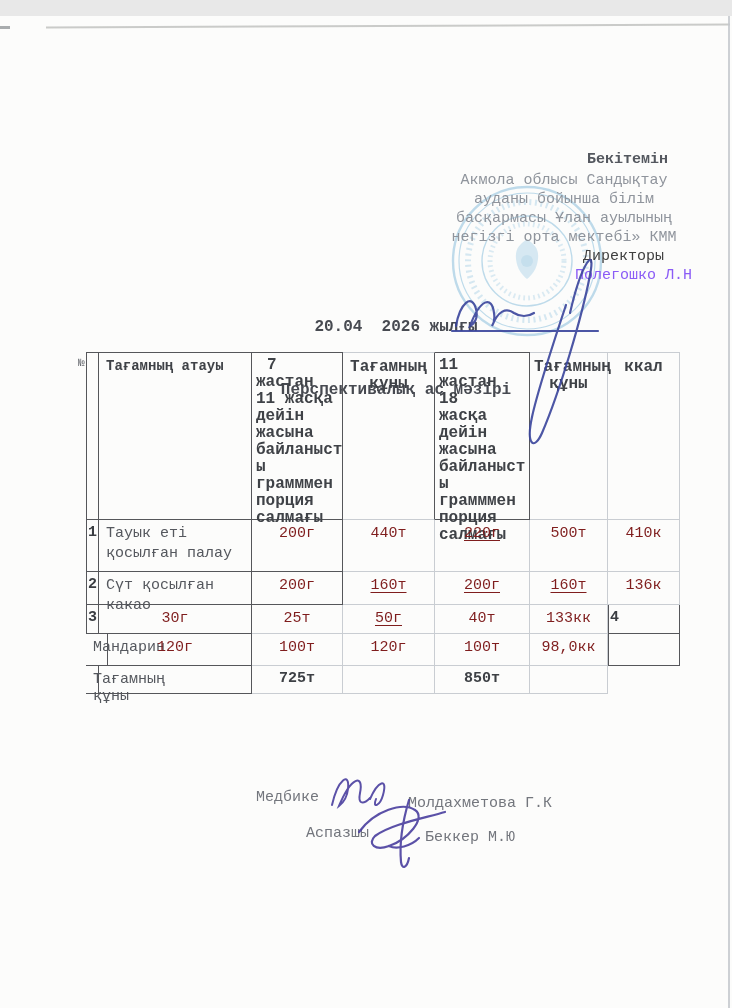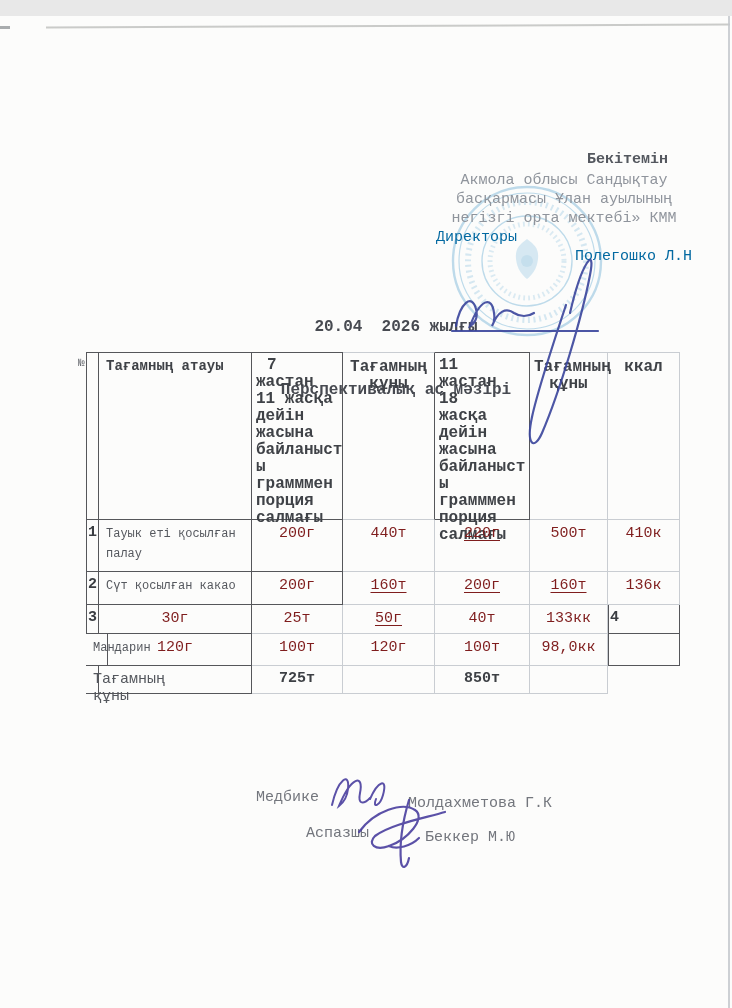--- a/index.html
+++ b/index.html
@@ -11,22 +11,22 @@
   }
   
   .scan-top-line{position:absolute;left:46px;top:9px;width:684px;height:2px;background:#b9bbb8;opacity:.75;transform:rotate(-.25deg);}
   .scan-left-dash{position:absolute;left:0;top:10px;width:10px;height:3px;background:#94979b;opacity:.8;}
   .scan-right-line{position:absolute;right:2px;top:0;width:2px;height:100%;background:#c4c8cc;opacity:.85;}
   
   .stamp{position:absolute;left:450px;top:168px;width:154px;height:154px;opacity:.55;z-index:1;}
   
   .approval{position:absolute;top:134px;right:40px;width:256px;z-index:2;font-size:15px;line-height:19px;color:#8f949c;text-align:center;}
   .approval .ttl{font-weight:bold;color:#54585f;text-align:right;padding-right:24px;margin-bottom:2px;}
-  .approval .ln-right{text-align:left;padding-right:28px;color:#0369a1;}
-  .approval .ln-right2{text-align:right;padding-right:0px;color:#0369a1;}
+  .approval .ln-right{text-align:right;padding-right:28px;color:#404040;}
+  .approval .ln-right2{text-align:right;padding-right:0px;color:#8b5cf6;}
   
   .doc-title{position:absolute;top:259px;left:248px;width:296px;z-index:2;text-align:center;
     font-weight:bold;font-size:16px;line-height:21px;color:#474a51;white-space:pre-wrap;}
   
   .sig-director{position:absolute;left:440px;top:215px;width:180px;height:235px;z-index:3;}
   
   .menu-table{
     position:absolute;left:86px;top:336px;z-index:2;
     display:grid;
     grid-template-columns:13px 153px 91px 92px 95px 78px 72px;
@@ -40,21 +40,21 @@
   .bt-d{border-top:1.5px solid #55565a;}
   .bt-l{border-top:1px solid #c9cdd2;}
   .bl-d{border-left:1.5px solid #55565a;}
   .hc{font-weight:bold;font-size:16px;line-height:17px;color:#3f4247;padding:4px 4px 0 4px;}
   .hc-name{font-size:14px;padding:5px 14px 0 7px;}
   .hc-center{text-align:center;padding-top:6px;}
   .num-head{font-size:11px;color:#6a6d73;display:inline-block;margin-left:-9px;margin-top:3px;}
   .portion-head{text-indent:11px;}
   .portion-head2{padding-right:25px;}
   .rownum{font-weight:bold;font-size:15px;color:#3a3d42;padding:4px 0 0 1px;}
-  .dish{font-size:12px;line-height:20px;color:#55585e;padding:4px 14px 0 7px;}
+  .dish{font-size:15px;line-height:20px;color:#55585e;padding:4px 14px 0 7px;}
   .val{font-size:15px;color:#7f1d1d;text-align:center;padding-top:5px;}
   .u span{text-decoration:underline;text-underline-offset:3px;}
   .total-label{font-size:15px;color:#55585e;padding:5px 0 0 7px;}
   .total-val{font-weight:bold;font-size:15px;color:#3d4045;text-align:center;padding-top:4px;}
   
   .sig-label{position:absolute;z-index:2;font-size:15px;color:#73767d;}
   .sig-svg{position:absolute;z-index:3;}
 </style>
 </head>
 <body>
@@ -71,20 +71,21 @@
     <circle cx="77" cy="77" r="59" fill="none" stroke="#9cc9e2" stroke-width="6" stroke-dasharray="2 3.6" opacity=".75"></circle>
     <circle cx="77" cy="77" r="45" fill="none" stroke="#8cc0dd" stroke-width="1.4"></circle>
     <circle cx="77" cy="77" r="37" fill="none" stroke="#9cc9e2" stroke-width="5" stroke-dasharray="1.8 3.2" opacity=".65"></circle>
     <path d="M77 55 c8 6 12 10 11 20 c-1 10 -6 16 -11 20 c-5 -4 -10 -10 -11 -20 c-1 -10 3 -14 11 -20 z" fill="#a5cee6" opacity=".8"></path>
     <circle cx="77" cy="77" r="6" fill="#8cc0dd" opacity=".7"></circle>
   </svg>
 
   <div class="approval">
     <div class="ttl">Бекітемін</div>
     <div>Акмола облысы Сандықтау</div>
+    <div>ауданы бойынша білім</div>
     <div>басқармасы Ұлан ауылының</div>
     <div>негізгі орта мектебі» КММ</div>
     <div class="ln-right">Директоры</div>
     <div class="ln-right2">Полегошко Л.Н</div>
   </div>
 
   <svg class="sig-director" viewBox="0 0 180 235">
     <g fill="none" stroke="#3a459c" stroke-width="2.2" stroke-linecap="round" opacity=".9">
       <path d="M 16 95 C 20 72 32 62 36 78 C 38 86 35 92 30 95 C 40 68 52 64 54 82 C 55 88 54 92 52 95 C 58 80 66 76 74 82 C 80 86 88 86 94 82"></path>
       <path d="M 12 100 L 158 100"></path>

